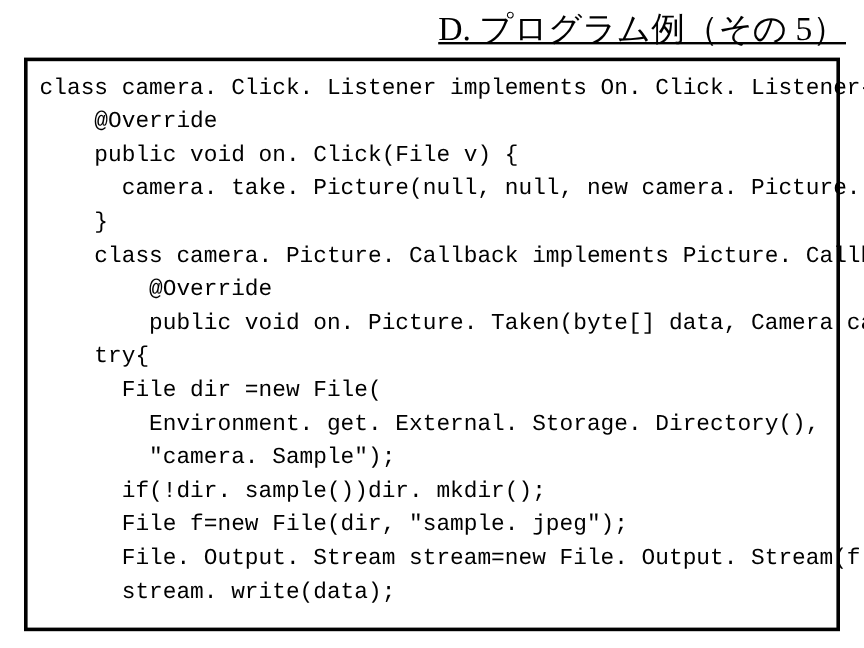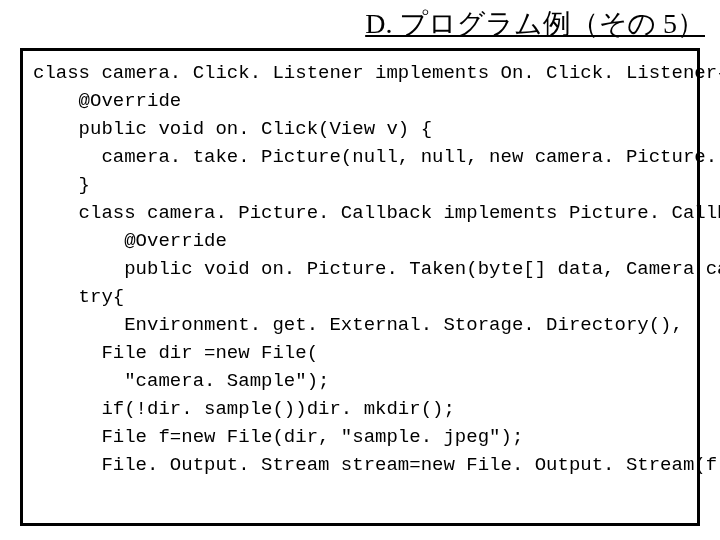--- a/index.html
+++ b/index.html
@@ -47,27 +47,28 @@
   }
 </style>
 </head>
 <body>
 
 <div class="slide">
   <div class="title">D. プログラム例（その 5）</div>
   <div class="code-box">
     <div class="code-line">class camera. Click. Listener implements On. Click. Listener{</div>
     <div class="code-line">    @Override</div>
-    <div class="code-line">    public void on. Click(View v) {</div>
+    <div class="code-line">    public void on. Click(File v) {</div>
     <div class="code-line">      camera. take. Picture(null, null, new camera. Picture. Callback());</div>
     <div class="code-line">    }</div>
     <div class="code-line">    class camera. Picture. Callback implements Picture. Callback{</div>
     <div class="code-line">        @Override</div>
     <div class="code-line">        public void on. Picture. Taken(byte[] data, Camera camera) {</div>
     <div class="code-line">    try{</div>
+    <div class="code-line">      File dir =new File(</div>
     <div class="code-line">        Environment. get. External. Storage. Directory(),</div>
-    <div class="code-line">      File dir =new File(</div>
     <div class="code-line">        "camera. Sample");</div>
     <div class="code-line">      if(!dir. sample())dir. mkdir();</div>
     <div class="code-line">      File f=new File(dir, "sample. jpeg");</div>
     <div class="code-line">      File. Output. Stream stream=new File. Output. Stream(f);</div>
+    <div class="code-line">      stream. write(data);</div>
   </div>
 </div>
 
 </body></html>

